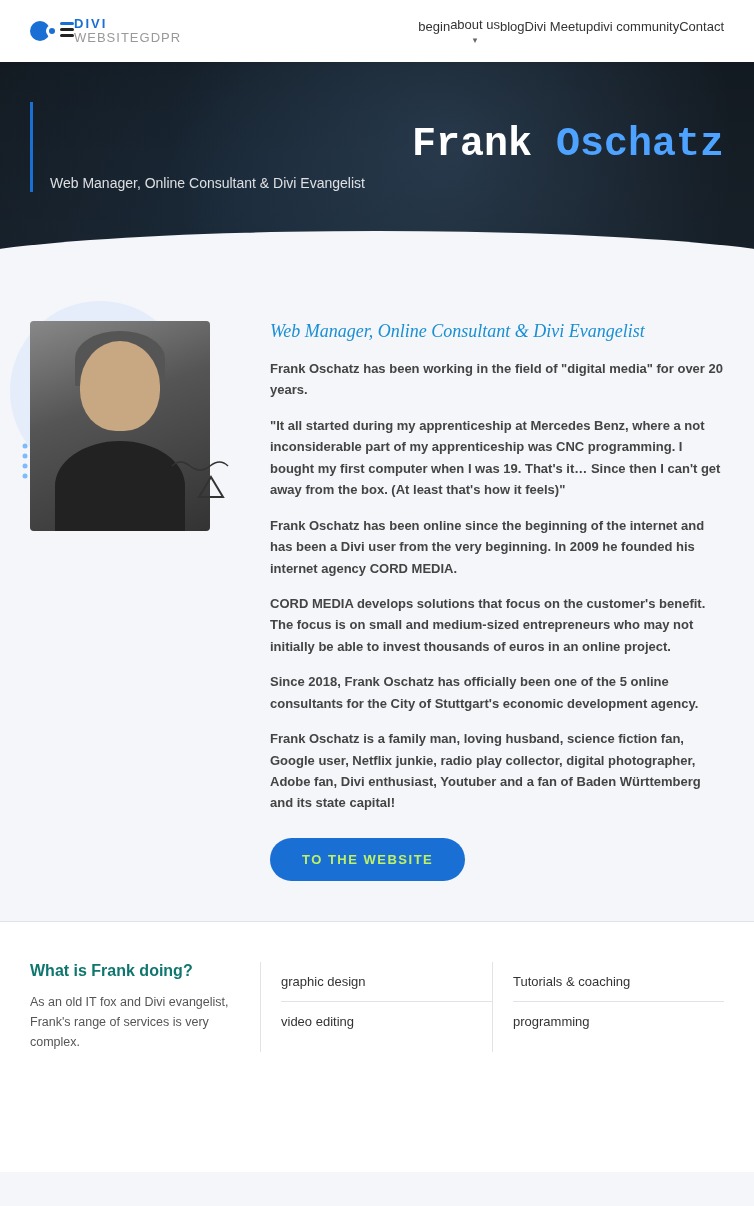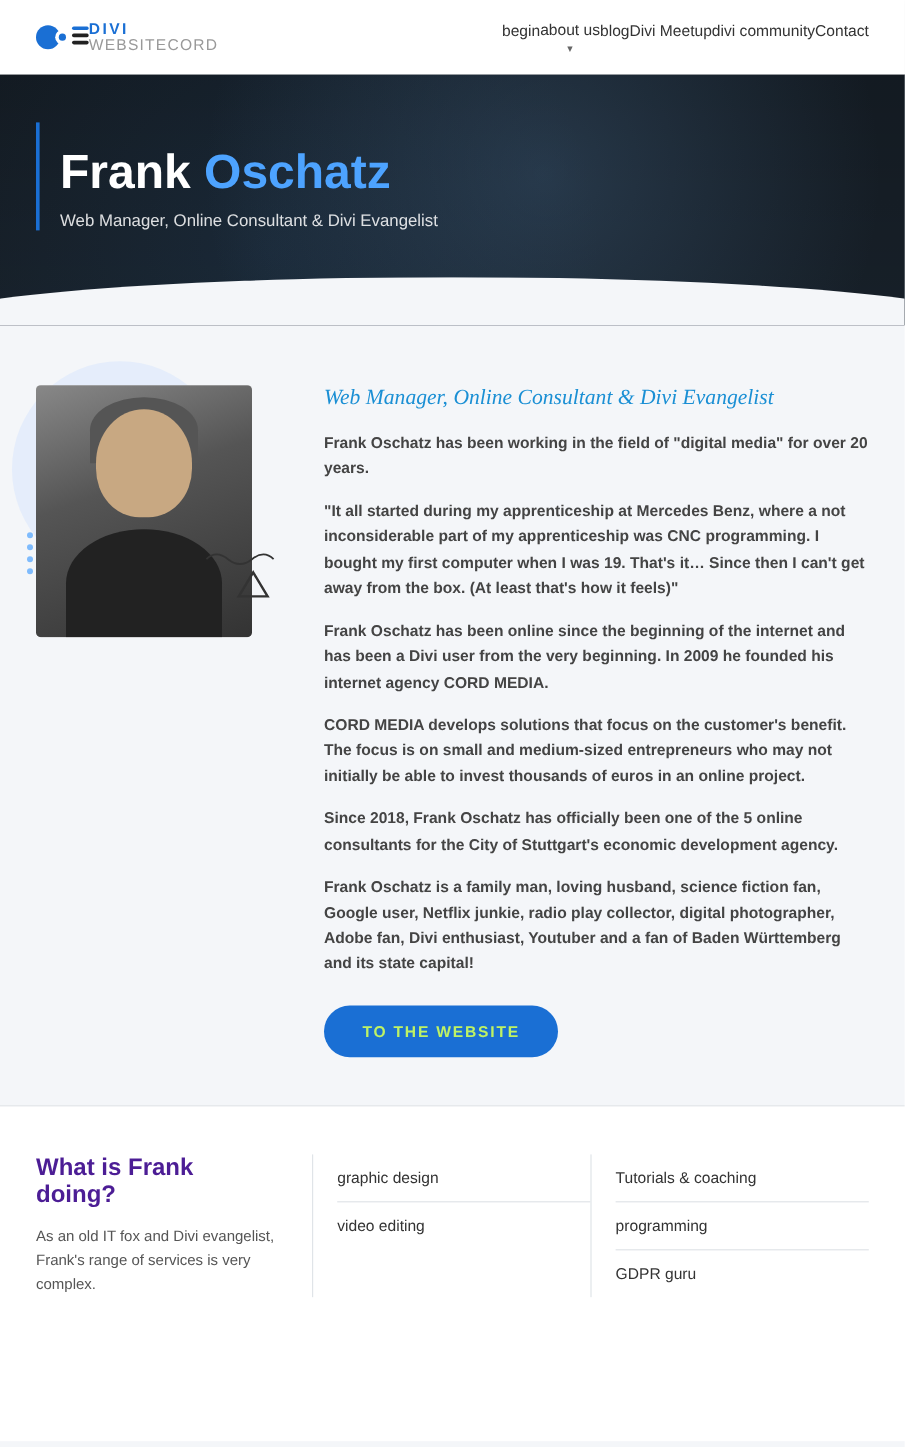--- a/index.html
+++ b/index.html
@@ -95,25 +95,26 @@
       width: 3px;
       height: 90px;
       background: #1a6fd4;
     }
     .hero-content {
       position: relative;
       z-index: 2;
       padding-left: 20px;
     }
     .hero-name {
-      font-family: Liberation Sans, sans-serif;
+      font-family: Liberation Mono, monospace;
       font-size: 40px;
       font-weight: 900;
       color: #fff;
       margin-bottom: 8px;
+      text-align: right;
     }
     .hero-name-blue { color: #4da3ff; }
     .hero-subtitle {
       font-family: Arial, sans-serif;
       font-size: 14px;
       color: rgba(255,255,255,0.85);
       font-weight: 400;
     }
     .hero-bottom-wave {
       position: absolute;
@@ -260,23 +261,23 @@
       display: flex;
       gap: 30px;
       max-width: 700px;
       margin: 0 auto;
     }
     .services-left {
       flex: 0 0 200px;
     }
     .services-title {
       font-family: Arial, sans-serif;
-      font-size: 20px;
+      font-size: 16px;
       font-weight: 800;
-      color: #4c1d95;
+      color: #0f766e;
       margin-bottom: 12px;
     }
     .services-desc {
       font-family: Liberation Sans, sans-serif;
       font-size: 12.5px;
       color: #555;
       line-height: 1.6;
     }
     .services-cols {
       flex: 1;
@@ -314,21 +315,21 @@
       <circle cx="10" cy="17" r="10" fill="#1a6fd4"></circle>
       <circle cx="22" cy="17" r="6" fill="#fff"></circle>
       <circle cx="22" cy="17" r="3" fill="#1a6fd4"></circle>
       <rect x="30" y="8" width="14" height="3" rx="1.5" fill="#1a6fd4"></rect>
       <rect x="30" y="14" width="14" height="3" rx="1.5" fill="#222"></rect>
       <rect x="30" y="20" width="14" height="3" rx="1.5" fill="#222"></rect>
     </svg>
     <div class="logo-text">
       <span class="logo-divi">DIVI</span>
       <span class="logo-mastermind">
-        <span>WEBSITE</span><span>CORD</span>
+        <span>WEBSITE</span><span>GDPR</span>
       </span>
     </div>
   </div>
   <ul>
     <li><a href="#">begin</a></li>
     <li>
       <a href="#" class="nav-about">
         <span>about us</span>
         <span class="chevron">▾</span>
       </a>
@@ -410,21 +411,20 @@
       <p class="services-desc">As an old IT fox and Divi evangelist, Frank's range of services is very complex.</p>
     </div>
     <div class="services-cols">
       <div class="services-col">
         <div class="service-item">graphic design</div>
         <div class="service-item">video editing</div>
       </div>
       <div class="services-col">
         <div class="service-item">Tutorials &amp; coaching</div>
         <div class="service-item">programming</div>
-        <div class="service-item">GDPR guru</div>
       </div>
     </div>
   </div>
 </div>
 
 <div style="height: 80px; background: #fff;"></div>
 
 <div class="contact-section">
   
   

